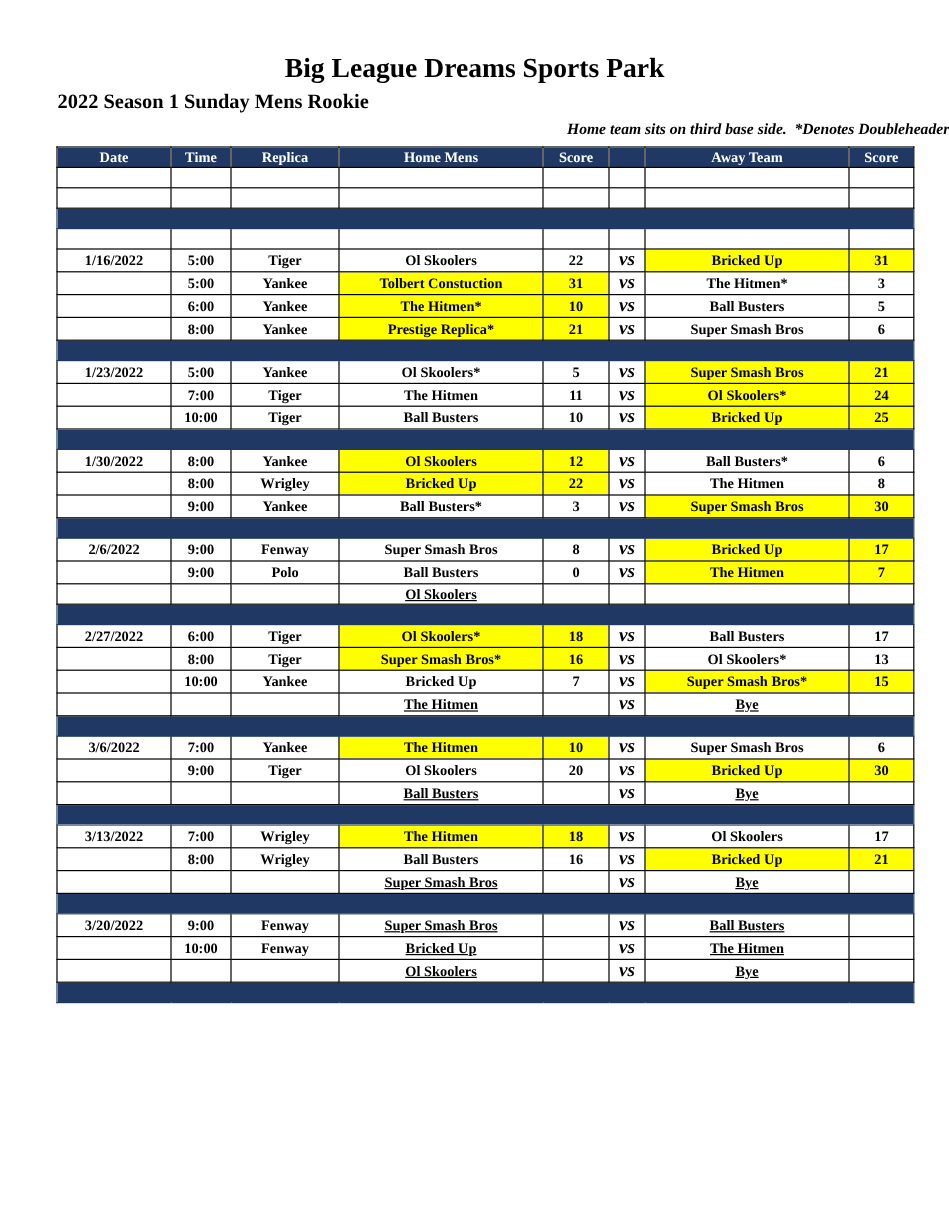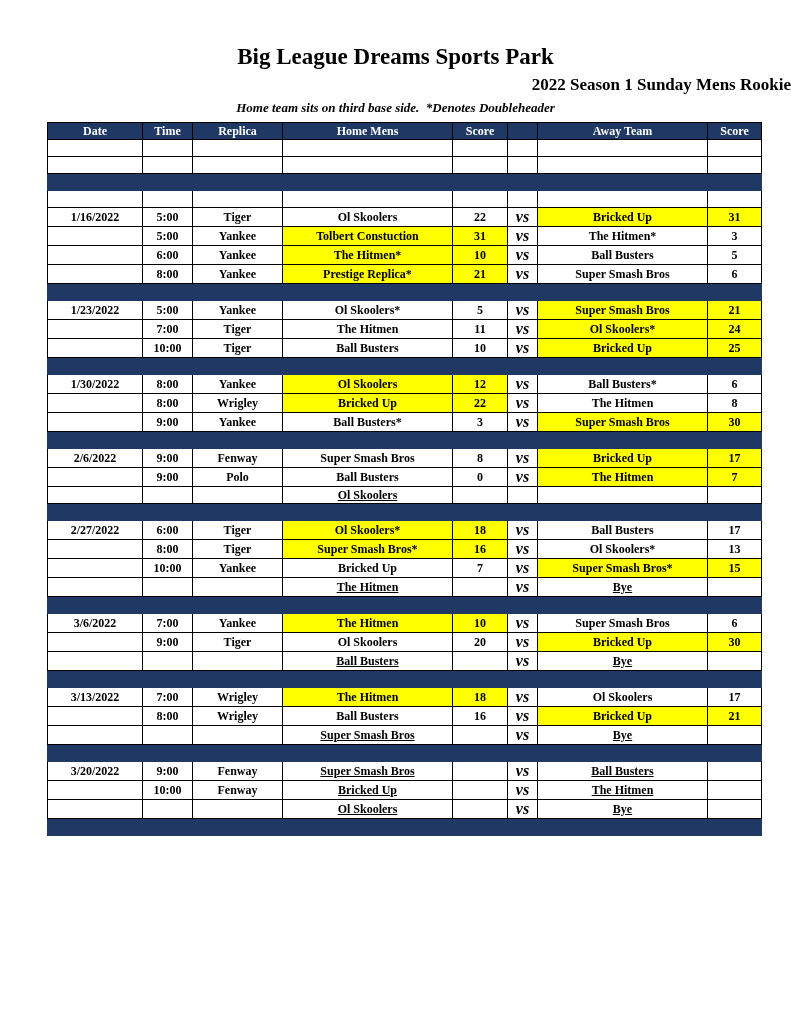--- a/index.html
+++ b/index.html
@@ -12,28 +12,28 @@
     color: #000;
   }
   .page { position: relative; width: 791px; height: 912px; overflow: hidden; }
   .title {
     padding-top: 44px;
     text-align: center;
     font-size: 23px;
     font-weight: bold;
   }
   .subtitle {
-    text-align: right;
+    text-align: left;
     font-size: 17px;
     font-weight: bold;
     margin-top: 5px;
     padding-left: 48px;
   }
   .note {
-    text-align: center;
+    text-align: right;
     font-size: 13px;
     font-weight: bold;
     font-style: italic;
     margin-top: 5px;
     white-space: pre;
   }
   table.schedule {
     border-collapse: collapse;
     table-layout: fixed;
     width: 714px;

